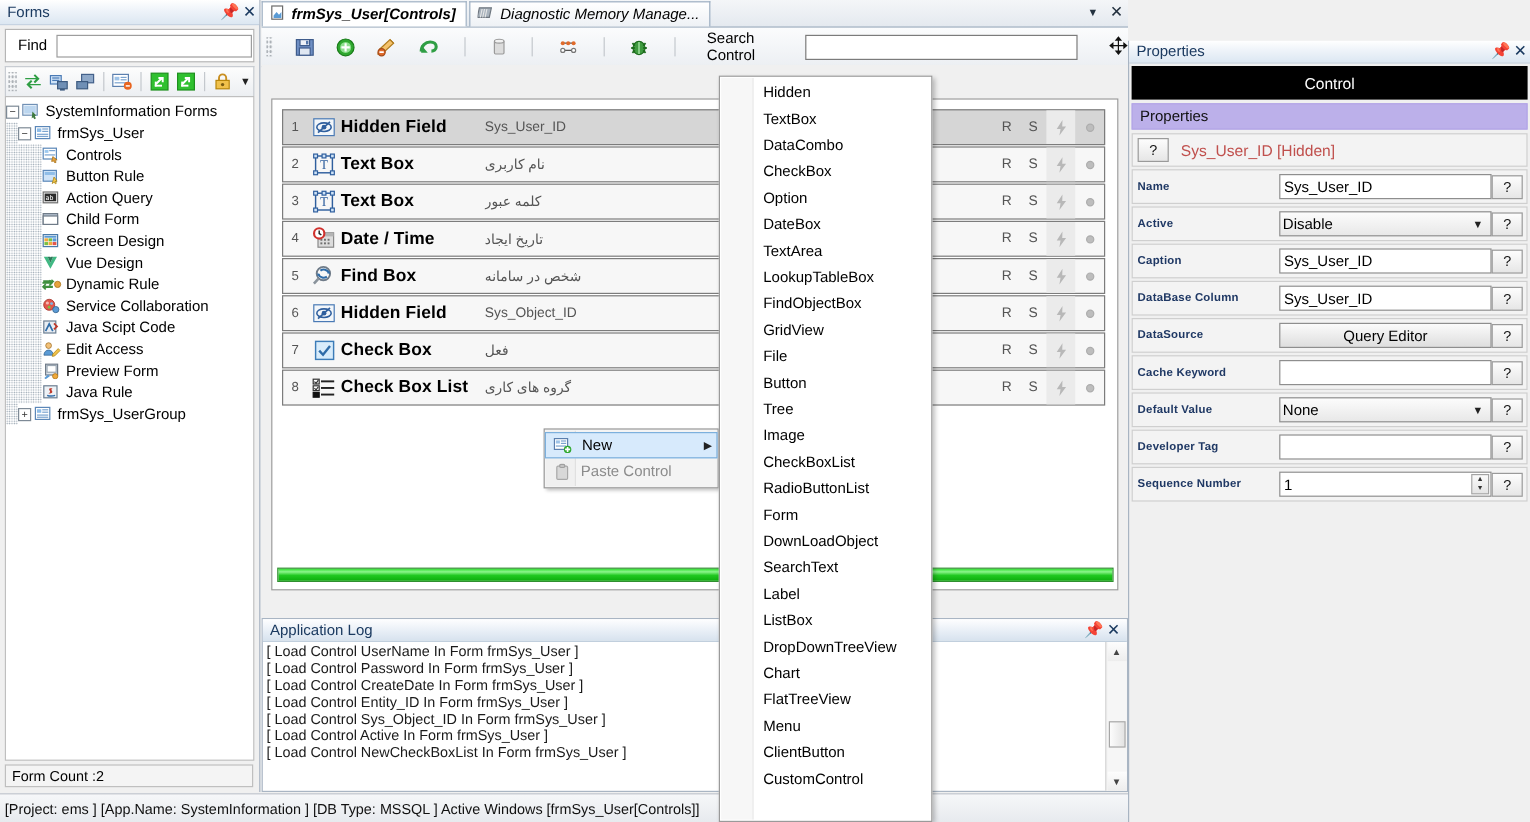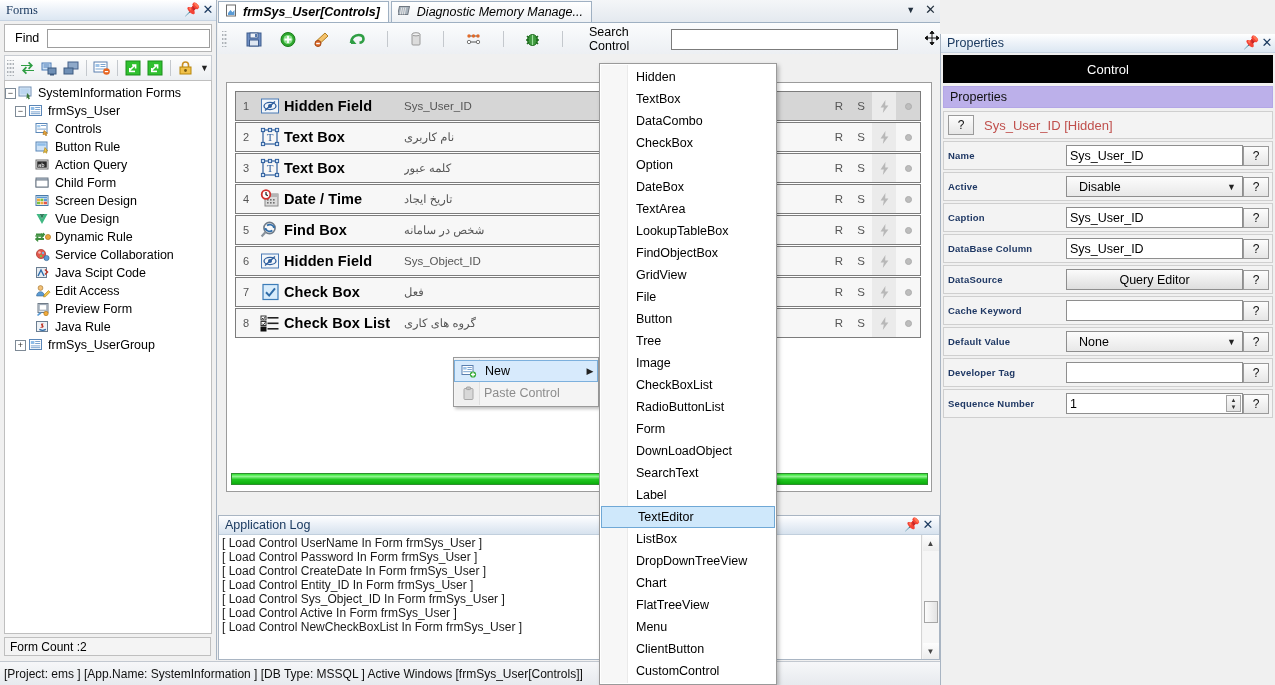--- a/index.html
+++ b/index.html
@@ -39,21 +39,21 @@
   }
 
   
   #forms-panel {
     position: absolute; left: 0; top: 0;
     width: 217px; height: 660px;
     background: #f0f0f0;
     border-right: 1px solid #a8b4c2;
     box-sizing: border-box;
   }
-  #forms-title { height: 20px; line-height: 20px; font-family: Liberation Serif, serif; }
+  #forms-title { height: 20px; line-height: 20px; }
   #find-box {
     margin: 3px 4px 3px 4px;
     height: 28px;
     background: #fff;
     border: 1px solid #b5b5b5;
     display: flex; align-items: center;
     padding: 0 4px;
     box-sizing: border-box;
   }
   #find-label { font-size: 12.5px; color: #000; padding: 0 8px 0 6px; }
@@ -317,21 +317,21 @@
     flex: 1; height: 21px; background: #fff;
     border: 1px solid #8e8e8e; box-sizing: border-box;
     display:flex; align-items:center;
     font-size: 12.5px; color: #000; padding-left: 3px;
   }
   .pselect {
     flex: 1; height: 21px;
     background: linear-gradient(to bottom,#fcfcfc,#e8e8e8);
     border: 1px solid #8e8e8e; box-sizing: border-box;
     display:flex; align-items:center;
-    font-size: 12.5px; padding-left: 12px; position: relative; text-align: right;
+    font-size: 12.5px; padding-left: 2px; position: relative; text-align: right;
   }
   .pselect .carat { position:absolute; right: 6px; font-size: 9px; color:#222;}
   .pbutton {
     flex: 1; height: 21px;
     background: linear-gradient(to bottom,#fbfbfb,#dedede);
     border: 1px solid #8e8e8e; box-sizing: border-box;
     display:flex; align-items:center; justify-content:center;
     font-size: 12.5px;
   }
   .pspin {
@@ -1047,21 +1047,20 @@
         <div class="sub-item">File</div>
         <div class="sub-item">Button</div>
         <div class="sub-item">Tree</div>
         <div class="sub-item">Image</div>
         <div class="sub-item">CheckBoxList</div>
         <div class="sub-item">RadioButtonList</div>
         <div class="sub-item">Form</div>
         <div class="sub-item">DownLoadObject</div>
         <div class="sub-item">SearchText</div>
         <div class="sub-item">Label</div>
-        <div class="sub-item sel">TextEditor</div>
         <div class="sub-item">ListBox</div>
         <div class="sub-item">DropDownTreeView</div>
         <div class="sub-item">Chart</div>
         <div class="sub-item">FlatTreeView</div>
         <div class="sub-item">Menu</div>
         <div class="sub-item">ClientButton</div>
         <div class="sub-item">CustomControl</div>
       </div>
   </div>
 

